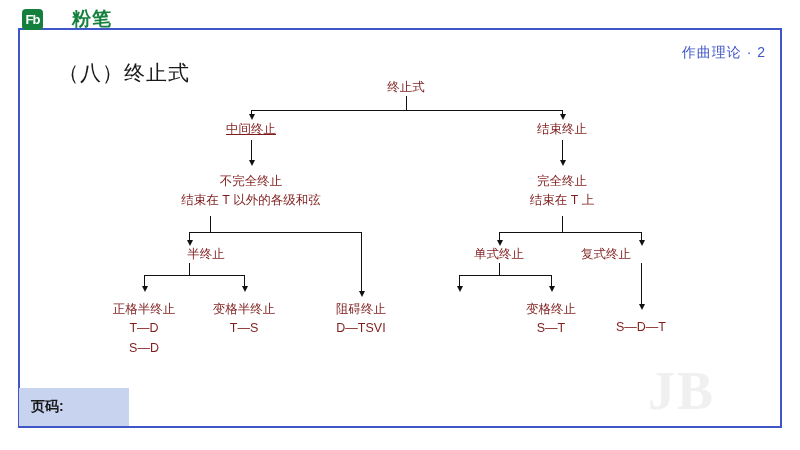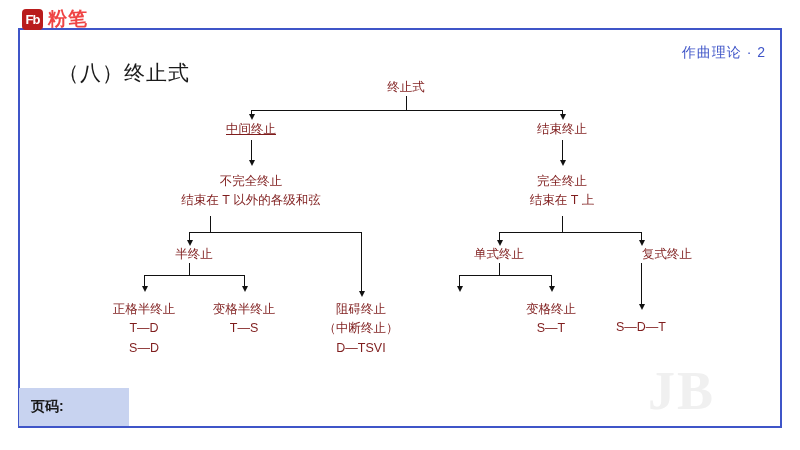--- a/index.html
+++ b/index.html
@@ -57,36 +57,37 @@
     position: absolute;
     left: 22px;
     top: 6px;
     display: flex;
     align-items: center;
     gap: 5px;
   }
   .logo-mark {
     width: 21px;
     height: 21px;
-    background: #b91c1c;
+    background: #15803d;
     border-radius: 4px;
     color: #ffffff;
     font-size: 13px;
     font-weight: bold;
     display: flex;
     align-items: center;
     justify-content: center;
     letter-spacing: -1px;
     font-family: "Liberation Sans", sans-serif;
   }
   .logo-text {
-    color: #ef4444;
+    color: #15803d;
     font-size: 19px;
     font-weight: bold;
     letter-spacing: 1px;
+    margin-left: 24px;
   }
   
   .header-right {
     position: absolute;
     right: 34px;
     top: 44px;
     color: #3f55c8;
     font-size: 14px;
     letter-spacing: 1px;
   }
@@ -215,21 +216,21 @@
     <span class="ln">结束在 T 上</span>
   </div>
 
   <div class="ln-v" style="left:210px; top:216px; height:16px;"></div>
   <div class="ln-h" style="left:189px; top:232px; width:172px;"></div>
   <div class="ln-v" style="left:189px; top:232px; height:9px;"></div>
   <div class="arrow-down" style="left:189.5px; top:240px;"></div>
   <div class="ln-v" style="left:361px; top:232px; height:60px;"></div>
   <div class="arrow-down" style="left:361.5px; top:291px;"></div>
 
-  <div class="node" style="left:194px; top:245px;">
+  <div class="node" style="left:206px; top:245px;">
     <span class="ln">半终止</span>
   </div>
 
   <div class="ln-v" style="left:189px; top:263px; height:12px;"></div>
   <div class="ln-h" style="left:144px; top:275px; width:100px;"></div>
   <div class="ln-v" style="left:144px; top:275px; height:12px;"></div>
   <div class="arrow-down" style="left:144.5px; top:286px;"></div>
   <div class="ln-v" style="left:244px; top:275px; height:12px;"></div>
   <div class="arrow-down" style="left:244.5px; top:286px;"></div>
 
@@ -237,35 +238,34 @@
     <span class="ln">正格半终止</span>
     <span class="ln">T—D</span>
     <span class="ln">S—D</span>
   </div>
   <div class="node" style="left:244px; top:300px;">
     <span class="ln">变格半终止</span>
     <span class="ln">T—S</span>
   </div>
   <div class="node" style="left:361px; top:300px;">
     <span class="ln">阻碍终止</span>
-    <span class="ln">（中断终止）</span>
     <span class="ln">D—TSVI</span>
   </div>
 
   <div class="ln-v" style="left:562px; top:216px; height:16px;"></div>
   <div class="ln-h" style="left:499px; top:232px; width:142px;"></div>
   <div class="ln-v" style="left:499px; top:232px; height:9px;"></div>
   <div class="arrow-down" style="left:499.5px; top:240px;"></div>
   <div class="ln-v" style="left:641px; top:232px; height:9px;"></div>
   <div class="arrow-down" style="left:641.5px; top:240px;"></div>
 
   <div class="node" style="left:499px; top:245px;">
     <span class="ln">单式终止</span>
   </div>
-  <div class="node" style="left:667px; top:245px;">
+  <div class="node" style="left:606px; top:245px;">
     <span class="ln">复式终止</span>
   </div>
 
   <div class="ln-v" style="left:499px; top:263px; height:12px;"></div>
   <div class="ln-h" style="left:459px; top:275px; width:92px;"></div>
   <div class="ln-v" style="left:459px; top:275px; height:12px;"></div>
   <div class="arrow-down" style="left:459.5px; top:286px;"></div>
   <div class="ln-v" style="left:551px; top:275px; height:12px;"></div>
   <div class="arrow-down" style="left:551.5px; top:286px;"></div>
 

